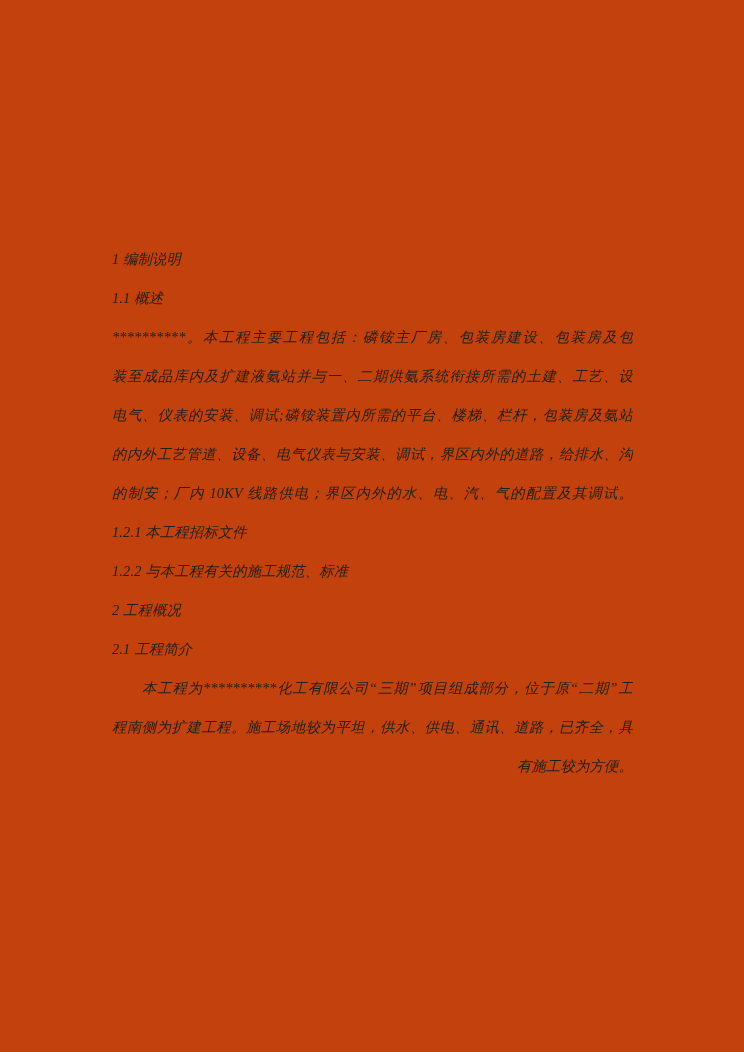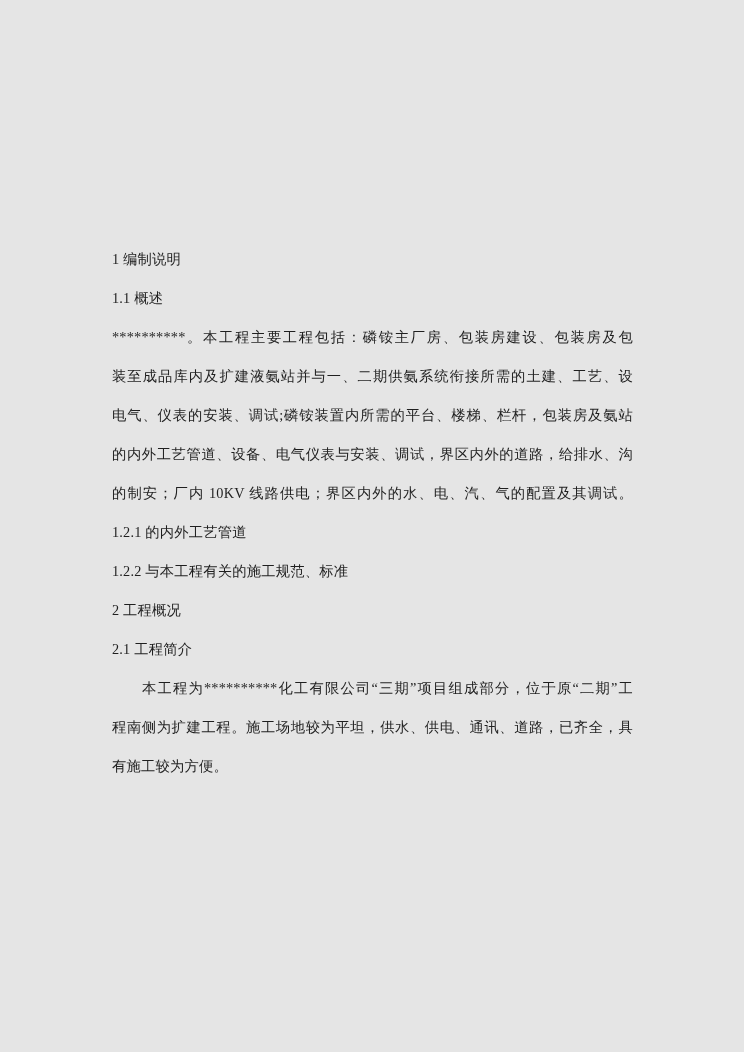--- a/index.html
+++ b/index.html
@@ -4,24 +4,25 @@
   <style>
     html, body {
       margin: 0;
       padding: 0;
       background: #ffffff;
     }
     .page {
       position: relative;
       width: 744px;
       height: 1052px;
-      background: #e5e5e5;
+      background: #c2410c;
       overflow: hidden;
       font-family: "Liberation Serif", "DejaVu Serif", serif;
       color: #1f1f1f;
+      font-style: italic;
     }
     .doc {
       position: absolute;
       left: 112px;
       top: 240px;
       width: 521px;
     }
     .line {
       font-size: 14.3px;
       line-height: 39px;
@@ -31,42 +32,42 @@
     }
     .just {
       white-space: normal;
       text-align: justify;
       text-align-last: justify;
       -moz-text-align-last: justify;
       overflow: hidden;
     }
     .lastline {
       white-space: normal;
-      text-align: left;
+      text-align: right;
     }
     .indent {
       text-indent: 30px;
     }
   </style>
 </head>
 <body>
 
 <div class="page">
   <div class="doc">
 
     <div class="line">1 编制说明</div>
     <div class="line">1.1 概述</div>
 
     <div class="line just">**********。本工程主要工程包括：磷铵主厂房、包装房建设、包装房及包</div>
     <div class="line just">装至成品库内及扩建液氨站并与一、二期供氨系统衔接所需的土建、工艺、设备、</div>
     <div class="line just">电气、仪表的安装、调试;磷铵装置内所需的平台、楼梯、栏杆，包装房及氨站</div>
     <div class="line just">的内外工艺管道、设备、电气仪表与安装、调试，界区内外的道路，给排水、沟</div>
     <div class="line just">的制安；厂内 10KV 线路供电；界区内外的水、电、汽、气的配置及其调试。</div>
 
-    <div class="line">1.2.1 的内外工艺管道</div>
+    <div class="line">1.2.1 本工程招标文件</div>
     <div class="line">1.2.2 与本工程有关的施工规范、标准</div>
     <div class="line">2 工程概况</div>
     <div class="line">2.1 工程简介</div>
 
     <div class="line just indent">本工程为**********化工有限公司“三期”项目组成部分，位于原“二期”工</div>
     <div class="line just">程南侧为扩建工程。施工场地较为平坦，供水、供电、通讯、道路，已齐全，具</div>
     <div class="line lastline">有施工较为方便。</div>
 
   </div>
 </div>

